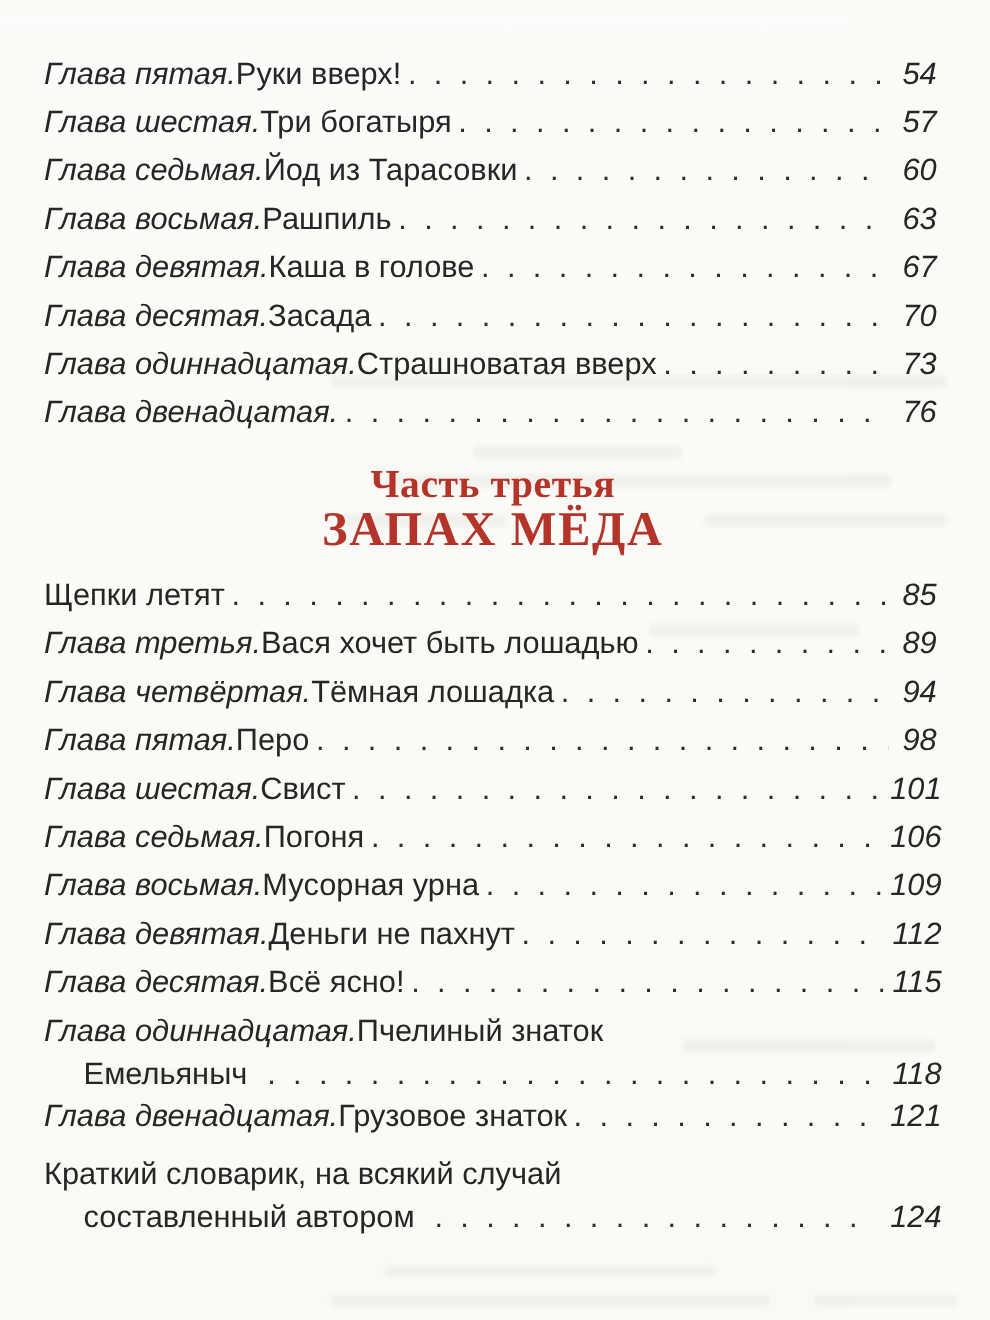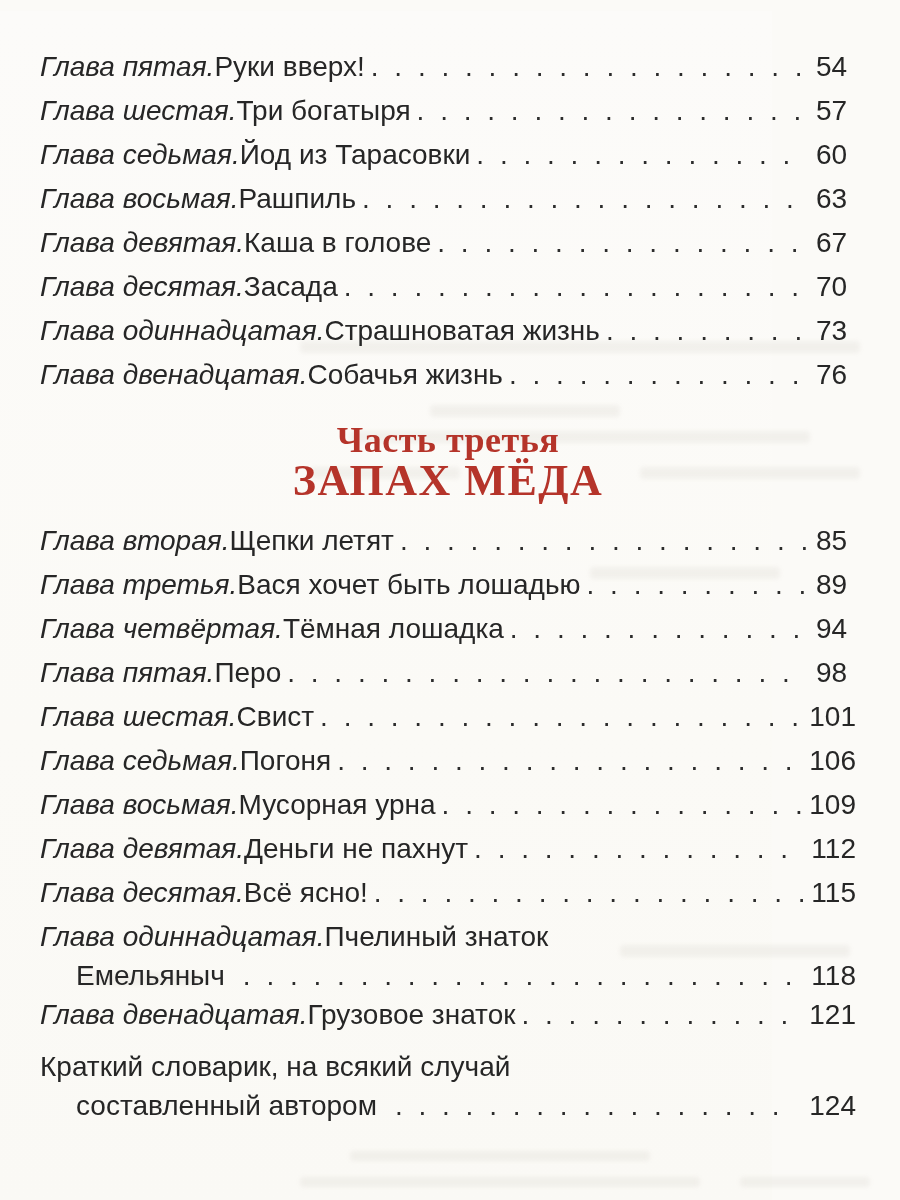--- a/index.html
+++ b/index.html
@@ -56,22 +56,23 @@
     min-width: 0;
   }
   .dots::after {
     content: ". . . . . . . . . . . . . . . . . . . . . . . . . . . . . . . . . . . . . . . . . . . . . . . . . . . . . . . . . . . .";
     letter-spacing: 4px;
     color: #2c2c2c;
   }
   .pg {
     flex: 0 0 auto;
     margin-left: 8px;
-    text-align: left;
+    text-align: center;
     min-width: 40px;
+    font-style: italic;
   }
   .part-heading {
     margin-top: 24px;
     text-align: center;
     font-family: "Liberation Serif", serif;
     font-weight: bold;
     color: #b5342a;
   }
   .part-kicker {
     font-size: 36px;
@@ -149,44 +150,42 @@
           <div class="line">
             <span class="prefix">Глава десятая. </span>
             <span class="title">Засада</span>
             <span class="dots"></span>
             <span class="pg">70</span>
           </div>
         </div>
         <div class="entry">
           <div class="line">
             <span class="prefix">Глава одиннадцатая. </span>
-            <span class="title">Страшноватая жизнь</span>
+            <span class="title">Страшноватая вверх</span>
             <span class="dots"></span>
             <span class="pg">73</span>
           </div>
         </div>
         <div class="entry">
           <div class="line">
             <span class="prefix">Глава двенадцатая. </span>
-            <span class="title">Собачья жизнь</span>
             <span class="dots"></span>
             <span class="pg">76</span>
           </div>
         </div>
       </div>
 
     <div class="part-heading" style="color: rgb(181, 52, 42);">
       <div class="part-kicker">Часть третья</div>
       <div class="part-title">ЗАПАХ МЁДА</div>
     </div>
 
     <div class="entries entries-part3" id="entries-part3">
         <div class="entry">
           <div class="line">
-            <span class="prefix">Глава вторая. </span>
             <span class="title">Щепки летят</span>
             <span class="dots"></span>
             <span class="pg">85</span>
           </div>
         </div>
         <div class="entry">
           <div class="line">
             <span class="prefix">Глава третья. </span>
             <span class="title">Вася хочет быть лошадью</span>
             <span class="dots"></span>

